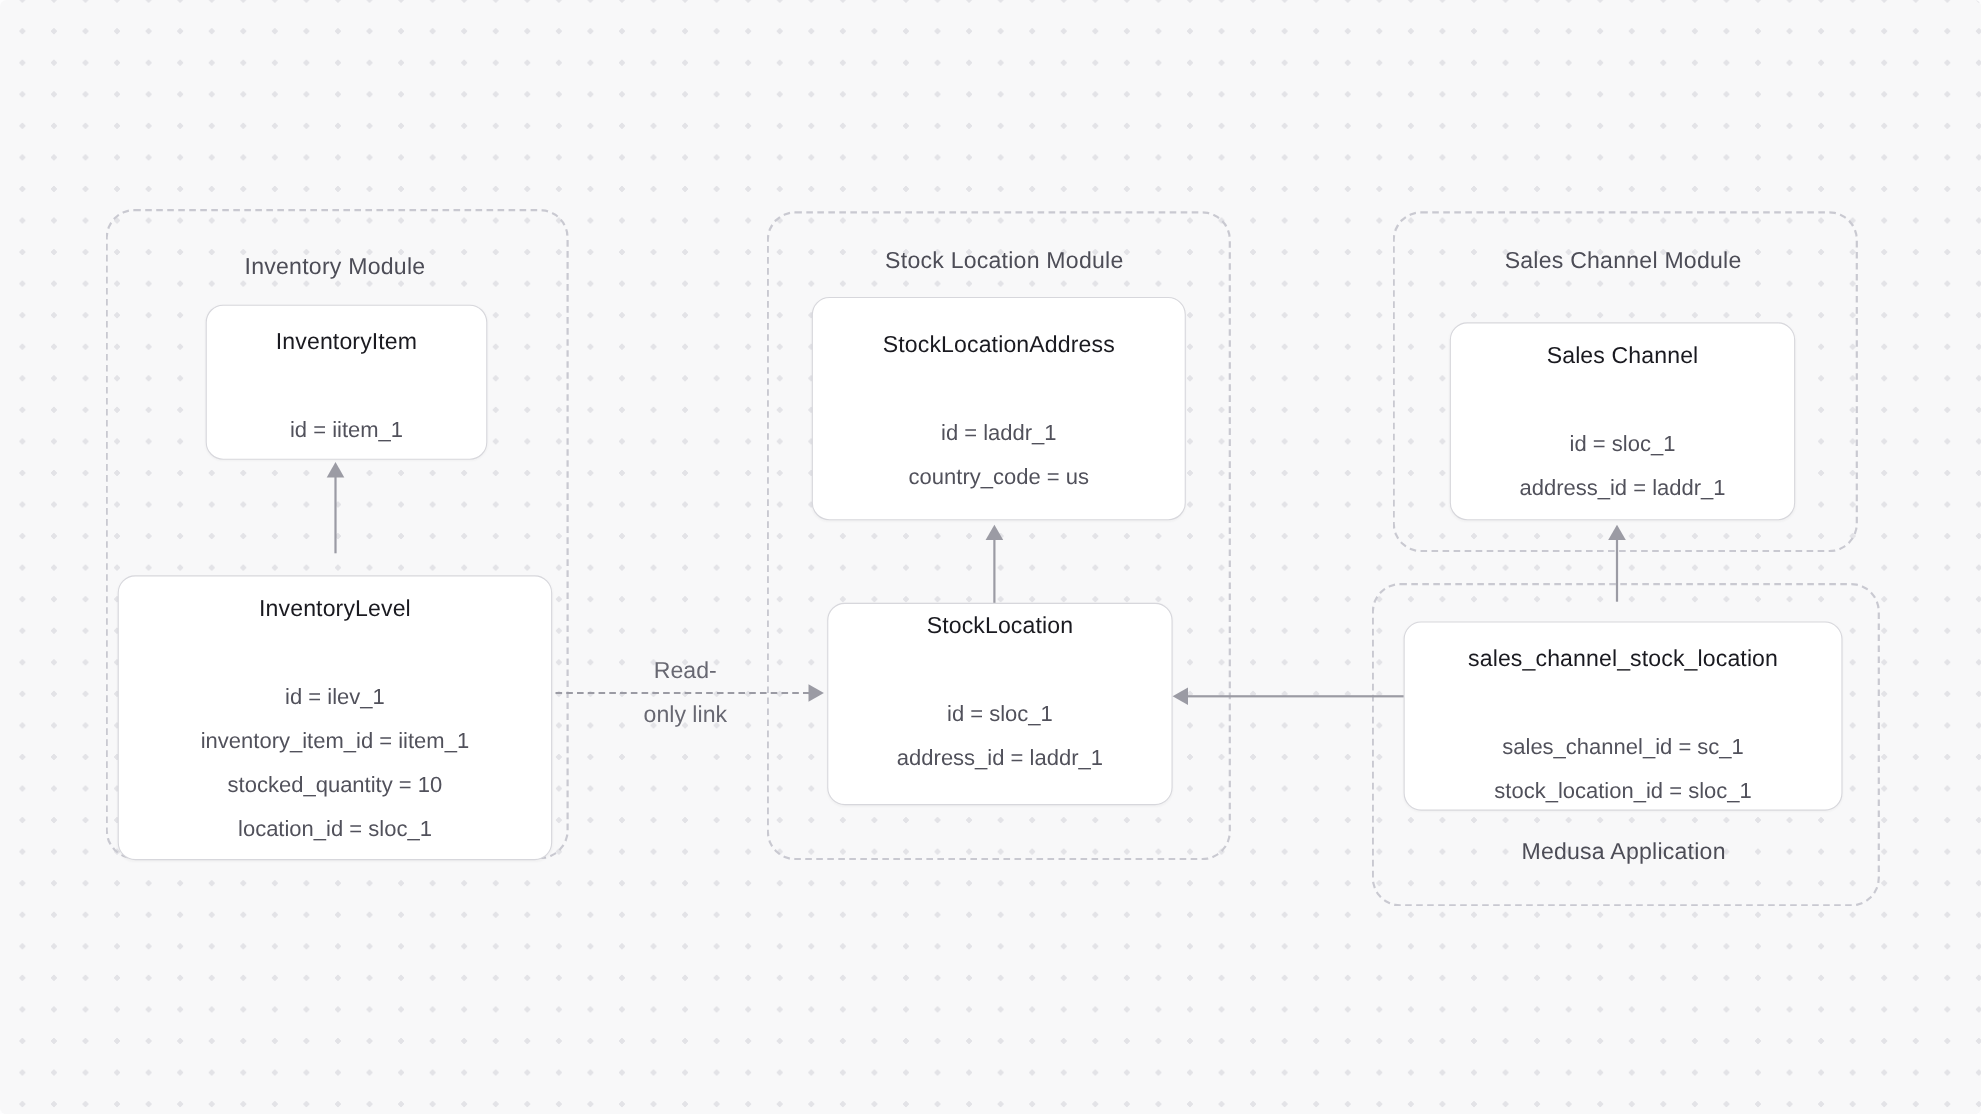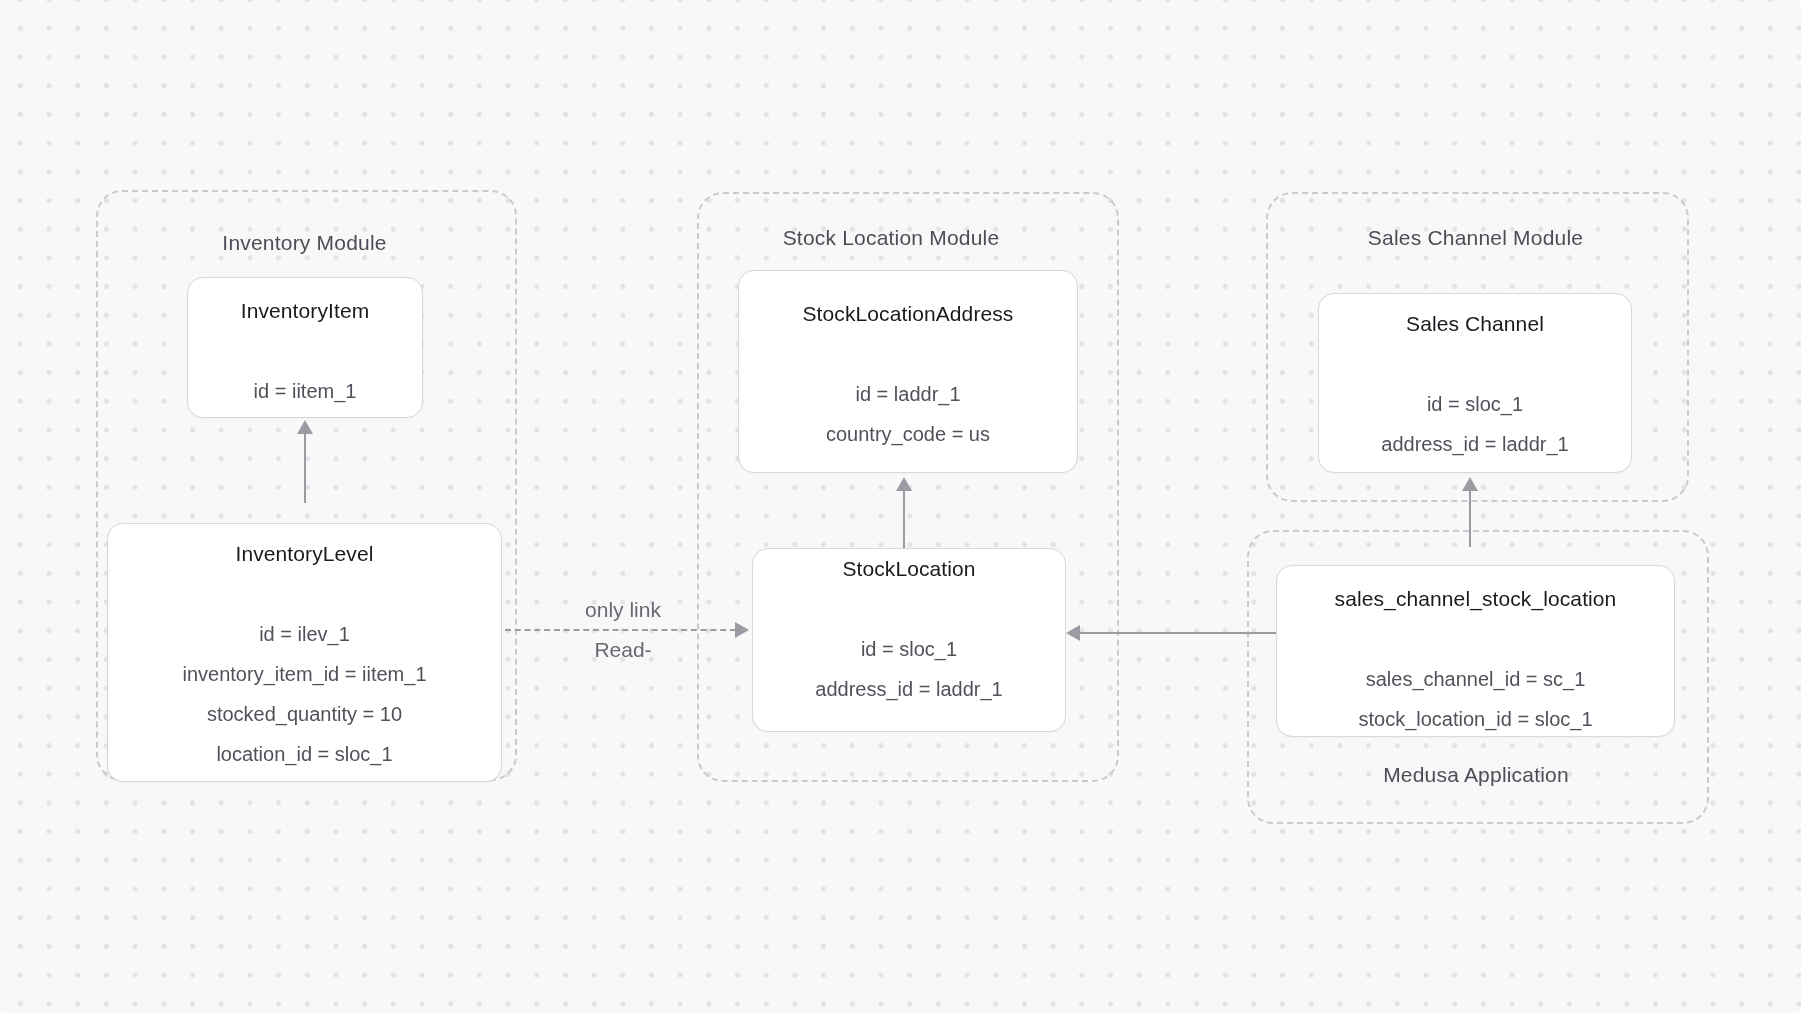--- a/index.html
+++ b/index.html
@@ -120,29 +120,29 @@
 </head>
 <body>
 
 <div class="canvas">
   <div class="panel">
 
     <div class="module-container" style="left:96px; top:190px; width:417px; height:587px;"></div>
     <div class="module-label" style="left:96px; top:231px; width:417px;">Inventory Module</div>
 
     <div class="module-container" style="left:697px; top:192px; width:418px; height:586px;"></div>
-    <div class="module-label" style="left:682px; top:226px; width:418px;">Stock Location Module</div>
+    <div class="module-label" style="left:704px; top:226px; width:418px;">Stock Location Module</div>
 
     <div class="module-container" style="left:1266px; top:192px; width:419px; height:306px;"></div>
     <div class="module-label" style="left:1266px; top:226px; width:419px;">Sales Channel Module</div>
 
     <div class="module-container" style="left:1247px; top:530px; width:458px; height:290px;"></div>
     <div class="module-label" style="left:1247px; top:763px; width:458px;">Medusa Application</div>
 
-    <div class="entity-box" style="left:187px; top:277px; width:236px; height:141px; padding-top:13px;">
+    <div class="entity-box" style="left:187px; top:277px; width:256px; height:141px; padding-top:13px;">
       <div class="entity-title">InventoryItem</div>
       <div class="entity-attrs">
         <div class="entity-attr">id = iitem_1</div>
       </div>
     </div>
 
     <div class="entity-box" style="left:107px; top:523px; width:395px; height:259px; padding-top:10px;">
       <div class="entity-title">InventoryLevel</div>
       <div class="entity-attrs">
         <div class="entity-attr">id = ilev_1</div>
@@ -192,18 +192,18 @@
 
     <div class="arrow-stem-v" style="left:1468.5px; top:488px; height:59px;"></div>
     <div class="arrow-head-up" style="left:1462px; top:477px;"></div>
 
     <div class="arrow-stem-h" style="left:1079px; top:631.5px; width:197px;"></div>
     <div class="arrow-head-left" style="left:1066px; top:625px;"></div>
 
     <div class="arrow-stem-h-dashed" style="left:505px; top:628.5px; width:231px;"></div>
     <div class="arrow-head-right" style="left:735px; top:622px;"></div>
     <div class="edge-label" style="left:523px; top:590px; width:200px;">
+      <div>Read-</div>
       <div>only link</div>
-      <div>Read-</div>
     </div>
 
   </div>
 </div>
 
 </body></html>

